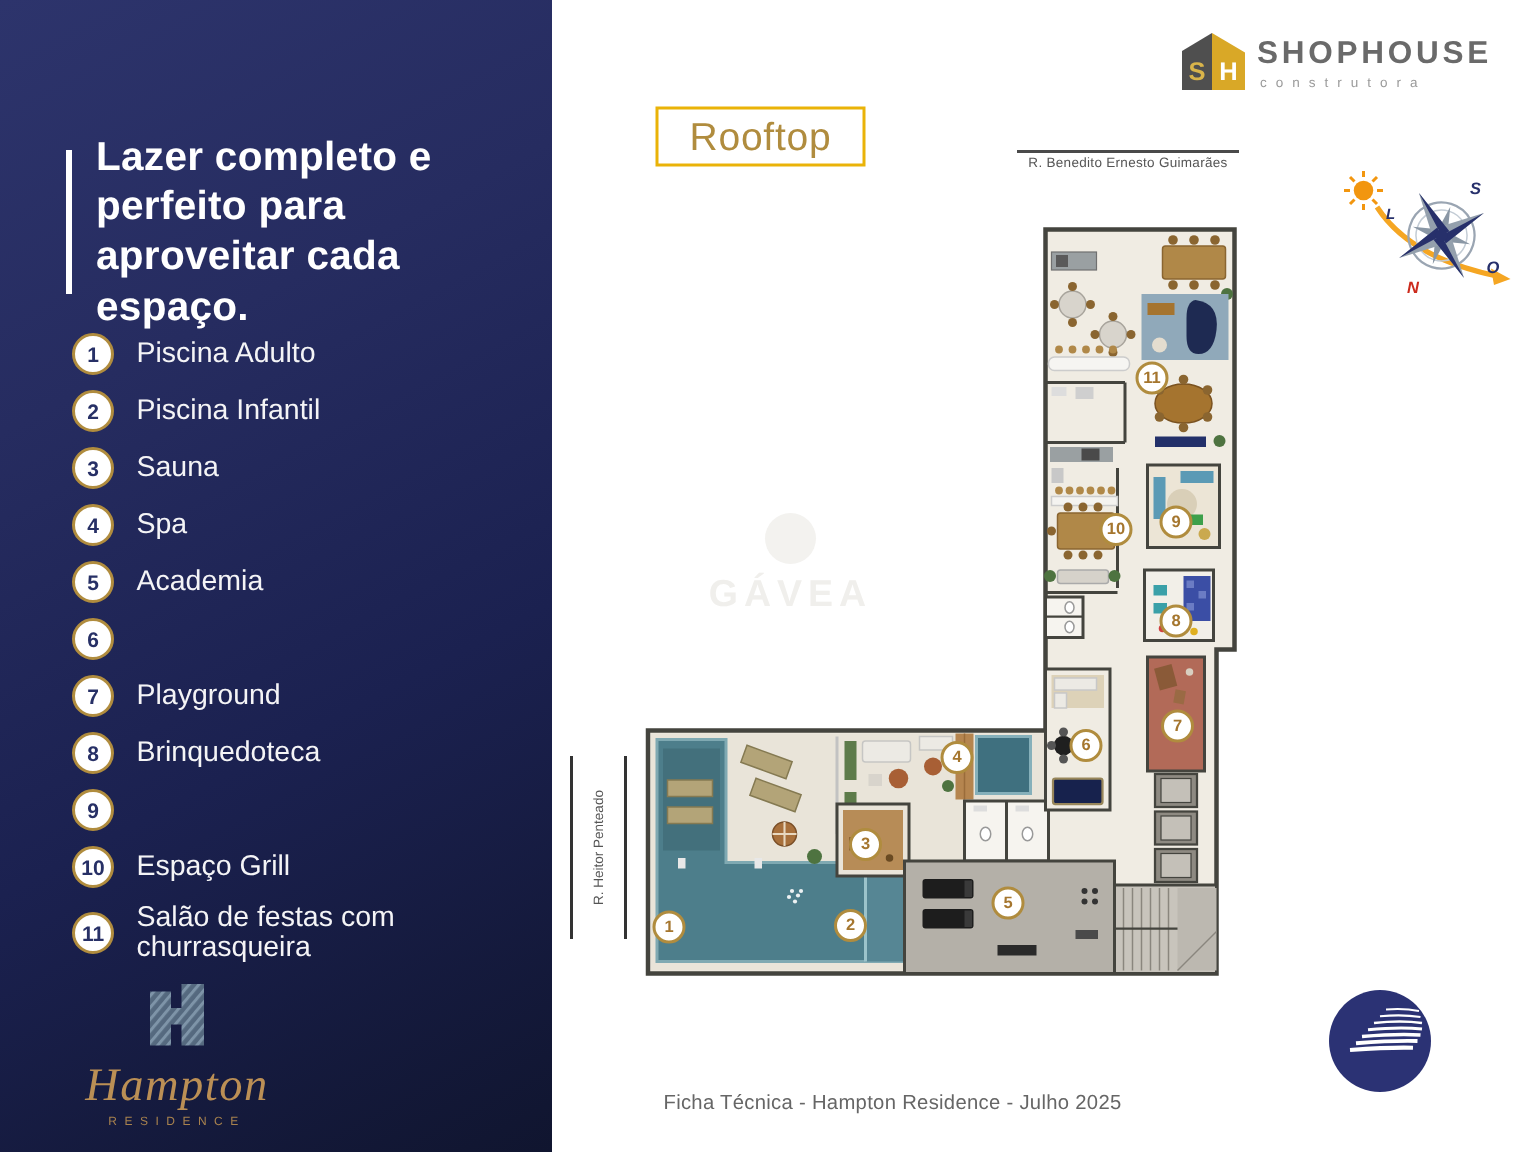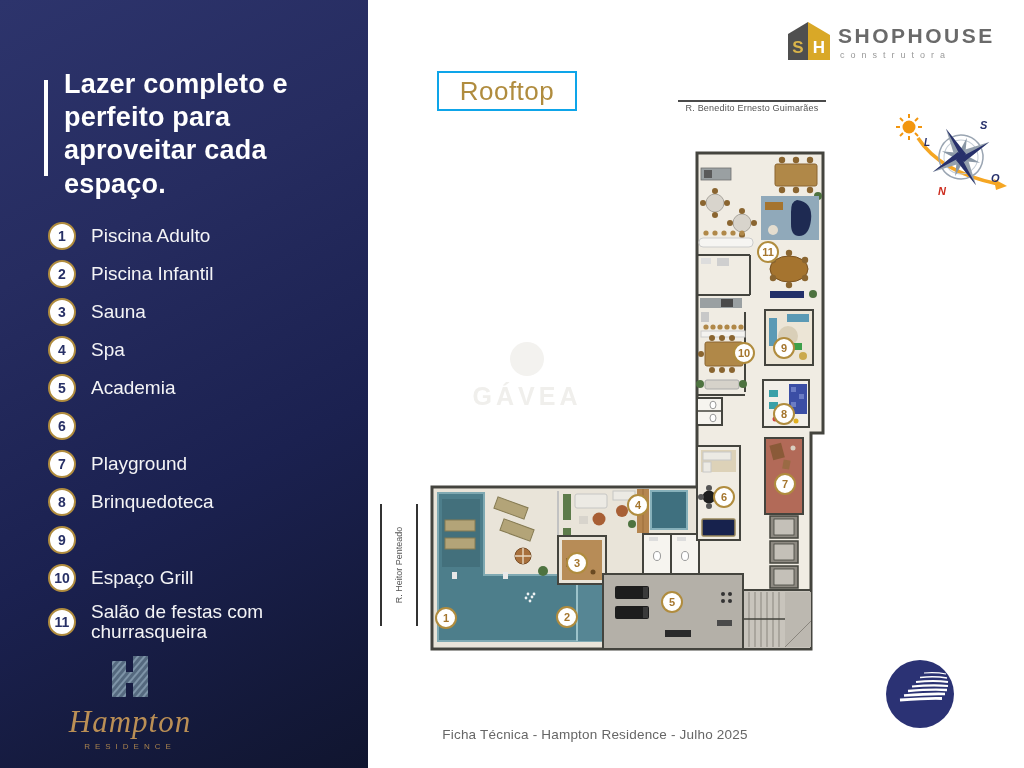--- a/index.html
+++ b/index.html
@@ -5,41 +5,41 @@
   * { margin:0; padding:0; box-sizing:border-box; }
   html,body { width:1024px; height:768px; }
   body { font-family:"Liberation Sans", sans-serif; background:#ffffff; position:relative; overflow:hidden; }
 
   
   .sidebar {
     position:absolute; left:0; top:0; width:368px; height:768px;
     background:linear-gradient(152deg,#2d346c 0%,#262c60 30%,#1b2150 62%,#10152f 100%);
     color:#fff;
   }
-  .title-wrap { position:absolute; left:44px; top:68px; width:290px; display:flex; }
+  .title-wrap { position:absolute; left:44px; top:88px; width:290px; display:flex; }
   .title-bar { width:4px; background:#ffffff; margin-top:12px; height:96px; flex:none; }
   .title { font-size:27px; font-weight:bold; line-height:1.23; margin-left:16px; letter-spacing:.2px; }
 
   .legend { position:absolute; left:48px; top:222px; width:310px; display:flex; flex-direction:column; gap:10px; }
   .legend-row { display:flex; align-items:center; }
   .badge {
     width:28px; height:28px; border-radius:50%; background:#ffffff; border:2px solid #b08c3e;
     color:#273066; font-weight:bold; font-size:14px; display:flex; align-items:center; justify-content:center;
     flex:none;
   }
   .legend-label { margin-left:15px; font-size:19px; color:#f4f4f6; line-height:1.05; }
 
-  .brand { position:absolute; left:24px; top:656px; width:212px; text-align:center; }
+  .brand { position:absolute; left:12px; top:656px; width:212px; text-align:center; }
   .brand-name { font-family:"Liberation Serif", serif; font-style:italic; color:#bb8f55; font-size:31px; letter-spacing:1px; margin-top:2px; }
   .brand-sub { color:#a8824e; font-size:8px; letter-spacing:5px; margin-top:2px; }
 
   
   .plan-title-box {
     position:absolute; left:437px; top:71px; width:140px; height:40px;
-    border:2px solid #0ea5e9; background:#fff; color:#b08c3e;
+    border:2px solid #eab308; background:#fff; color:#b08c3e;
     display:flex; align-items:center; justify-content:center; font-size:26px; letter-spacing:.5px;
   }
   .builder { position:absolute; left:786px; top:18px; width:220px; height:48px; }
   .builder-text { position:absolute; left:52px; top:6px; }
   .builder-name { font-size:21px; font-weight:bold; color:#6a6a6a; letter-spacing:2.5px; }
   .builder-tag { font-size:9px; color:#9a9a9a; letter-spacing:6px; margin-top:2px; margin-left:2px; }
 
   
   .street-top { position:absolute; left:678px; top:100px; width:148px; text-align:center; }
   .street-top .line { height:2px; background:#4a4a4a; }

